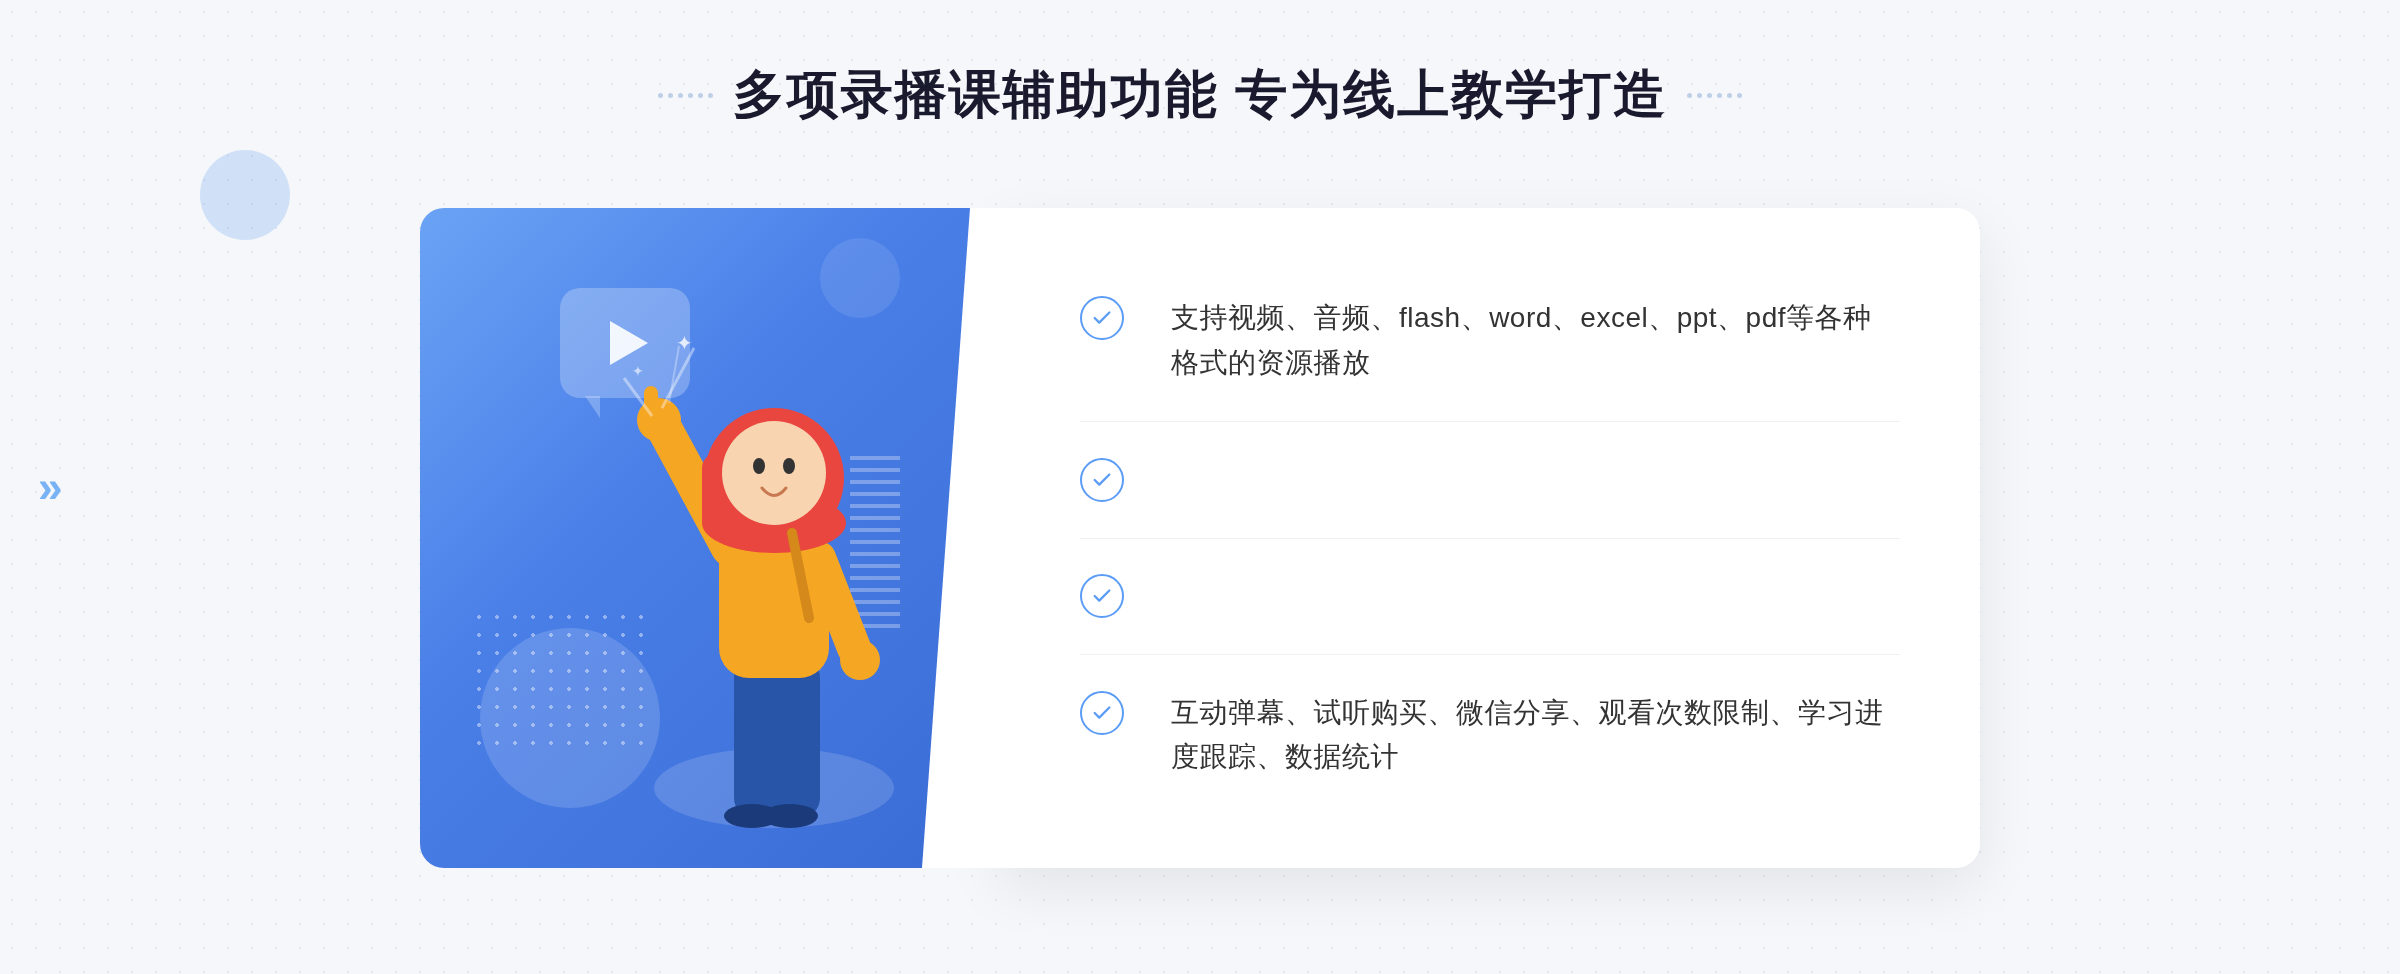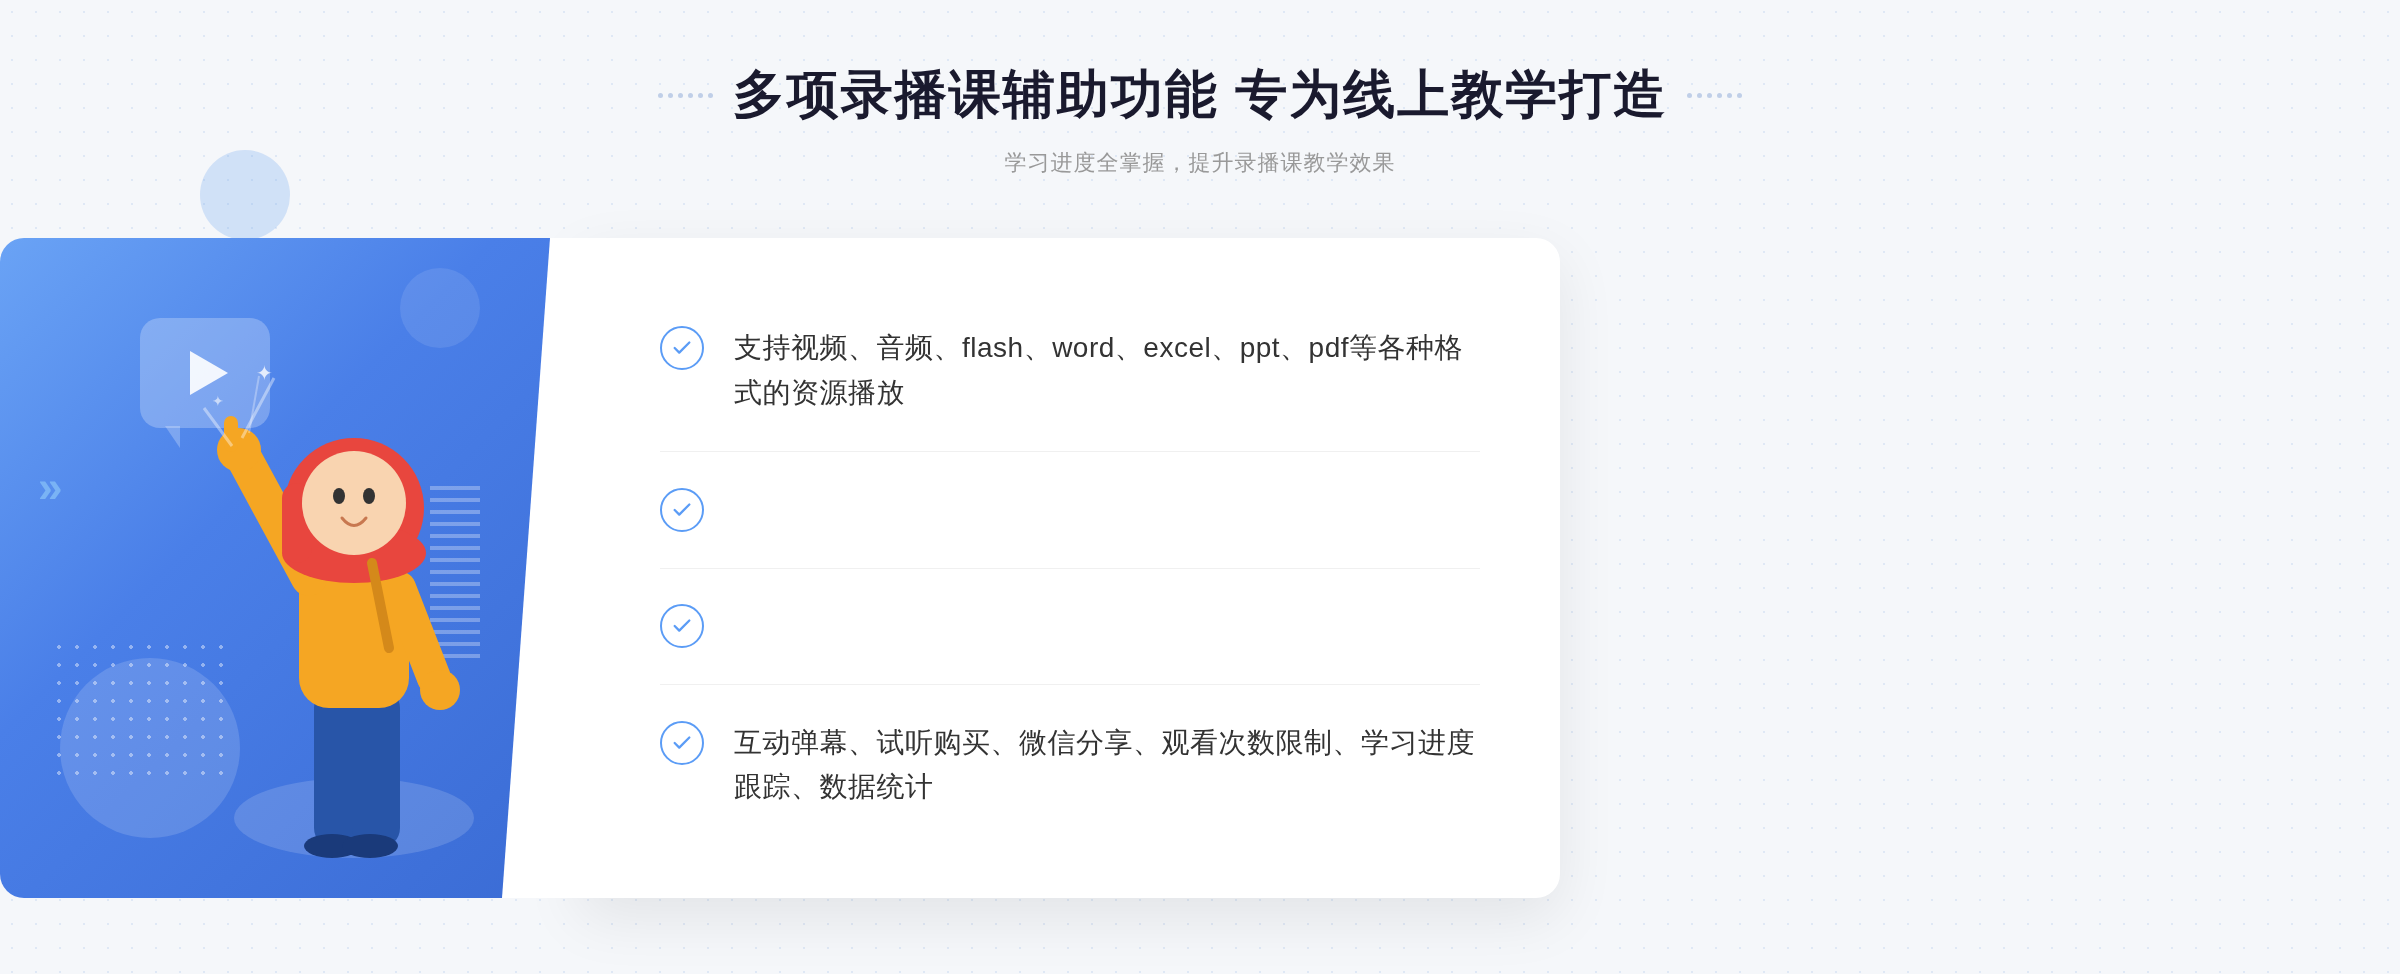--- a/index.html
+++ b/index.html
@@ -17,20 +17,21 @@
       position: relative;
     }
 
     .page-wrapper {
       width: 100%;
       height: 100%;
       background: #f5f7fa;
       position: relative;
       display: flex;
       flex-direction: column;
+      align-items: center;
       padding-top: 60px;
     }
 
     
     .page-wrapper::before {
       content: '';
       position: absolute;
       top: 0;
       left: 0;
       right: 0;
@@ -259,21 +260,21 @@
       padding: 60px 80px;
       display: flex;
       flex-direction: column;
       justify-content: space-around;
       box-shadow: 0 20px 60px rgba(0,0,0,0.08);
     }
 
     .feature-item {
       display: flex;
       align-items: flex-start;
-      gap: 30px;
+      gap: 47px;
       padding: 20px 0;
     }
 
     .check-circle {
       width: 44px;
       height: 44px;
       border: 2.5px solid #5b9cf6;
       border-radius: 50%;
       display: flex;
       align-items: center;
@@ -354,21 +355,20 @@
       <h1 class="header-title">多项录播课辅助功能 专为线上教学打造</h1>
       <div class="deco-dots-group title-decoration">
         <span class="deco-dot"></span>
         <span class="deco-dot"></span>
         <span class="deco-dot"></span>
         <span class="deco-dot"></span>
         <span class="deco-dot"></span>
         <span class="deco-dot"></span>
       </div>
     </div>
-    <p class="header-subtitle">学习进度全掌握，提升录播课教学效果</p>
   </div>
 
   <div class="main-content">
 
     <div class="illustration-card">
 
       <div class="play-bubble">
         <div class="play-icon-triangle"></div>
       </div>
 

